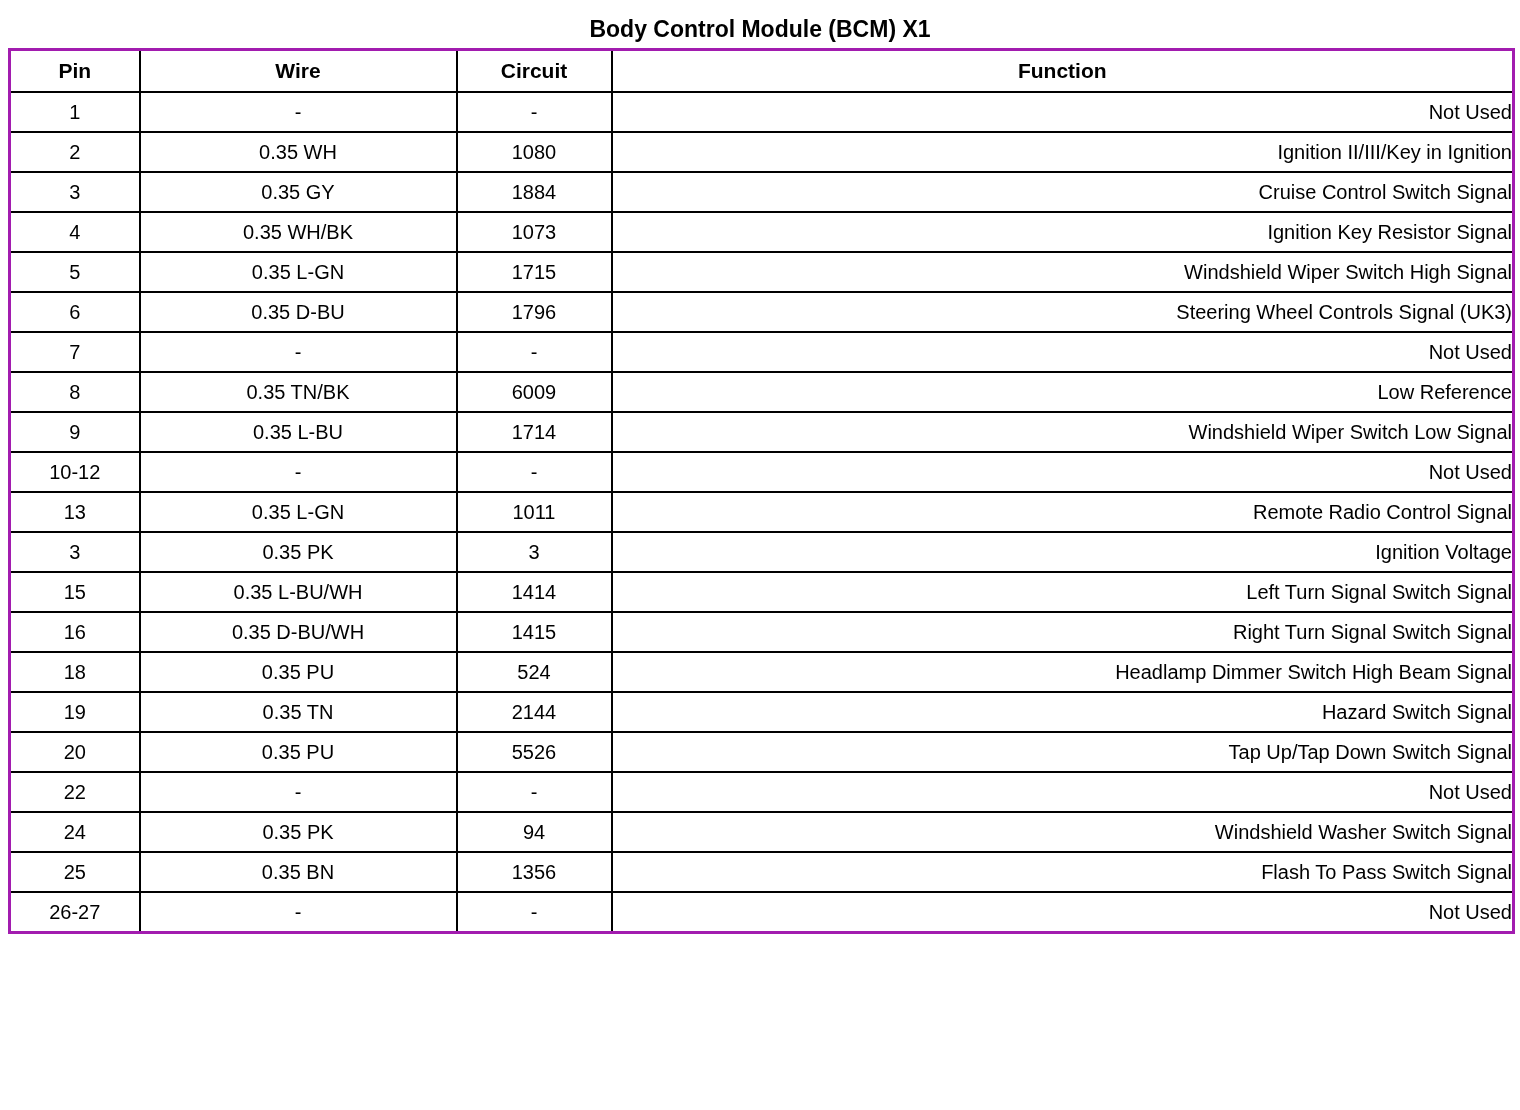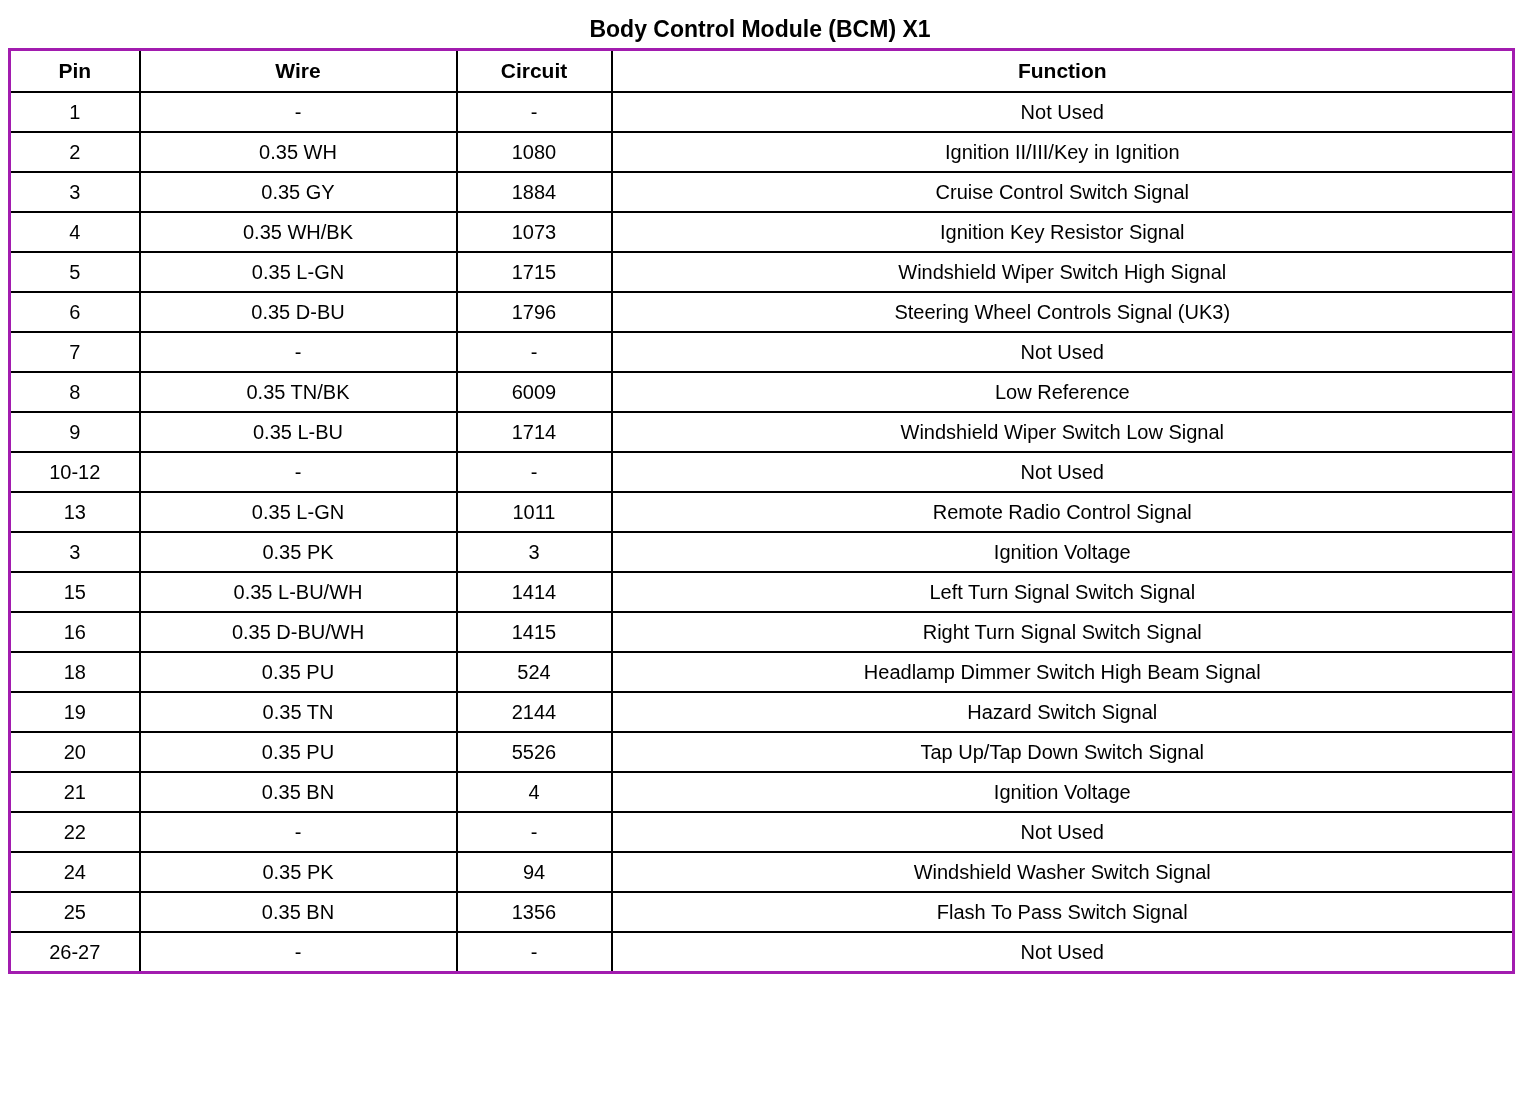--- a/index.html
+++ b/index.html
@@ -46,21 +46,21 @@
     height: 40px;
   }
   col.col-pin     { width: 130px; }
   col.col-wire    { width: 317px; }
   col.col-circuit { width: 155px; }
   col.col-func    { width: 902px; }
   td.c-pin, td.c-wire, td.c-circuit {
     text-align: center;
   }
   td.c-func {
-    text-align: center;
+    text-align: right;
     padding-left: 8px;
   }
 </style>
 </head>
 <body>
 
 <div class="page-title">Body Control Module (BCM) X1</div>
 
 <table class="pinout">
   <colgroup>
@@ -191,26 +191,20 @@
     <td class="c-func">Hazard Switch Signal</td>
   </tr>
 
   <tr>
     <td class="c-pin">20</td>
     <td class="c-wire">0.35 PU</td>
     <td class="c-circuit">5526</td>
     <td class="c-func">Tap Up/Tap Down Switch Signal</td>
   </tr>
 
-  <tr>
-    <td class="c-pin">21</td>
-    <td class="c-wire">0.35 BN</td>
-    <td class="c-circuit">4</td>
-    <td class="c-func">Ignition Voltage</td>
-  </tr>
 
   <tr>
     <td class="c-pin">22</td>
     <td class="c-wire">-</td>
     <td class="c-circuit">-</td>
     <td class="c-func">Not Used</td>
   </tr>
 
 
   <tr>

